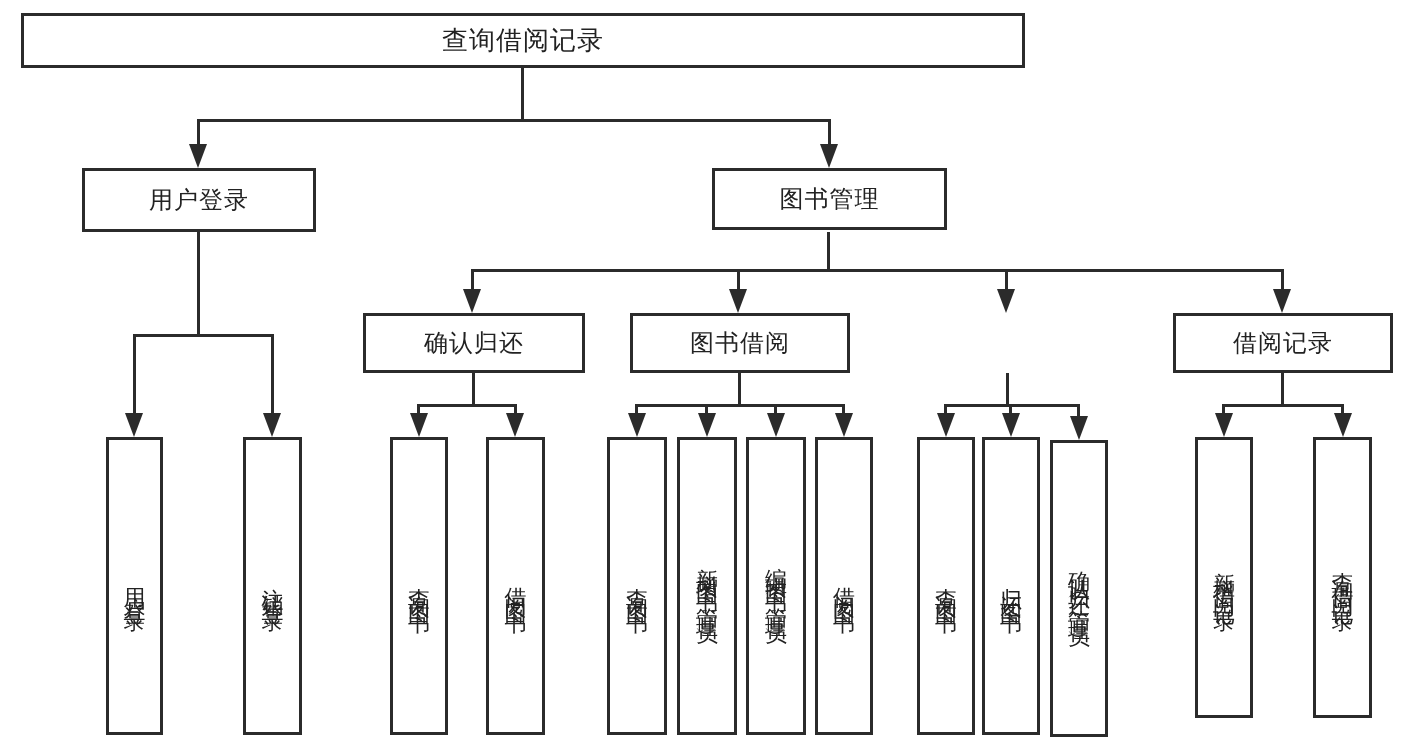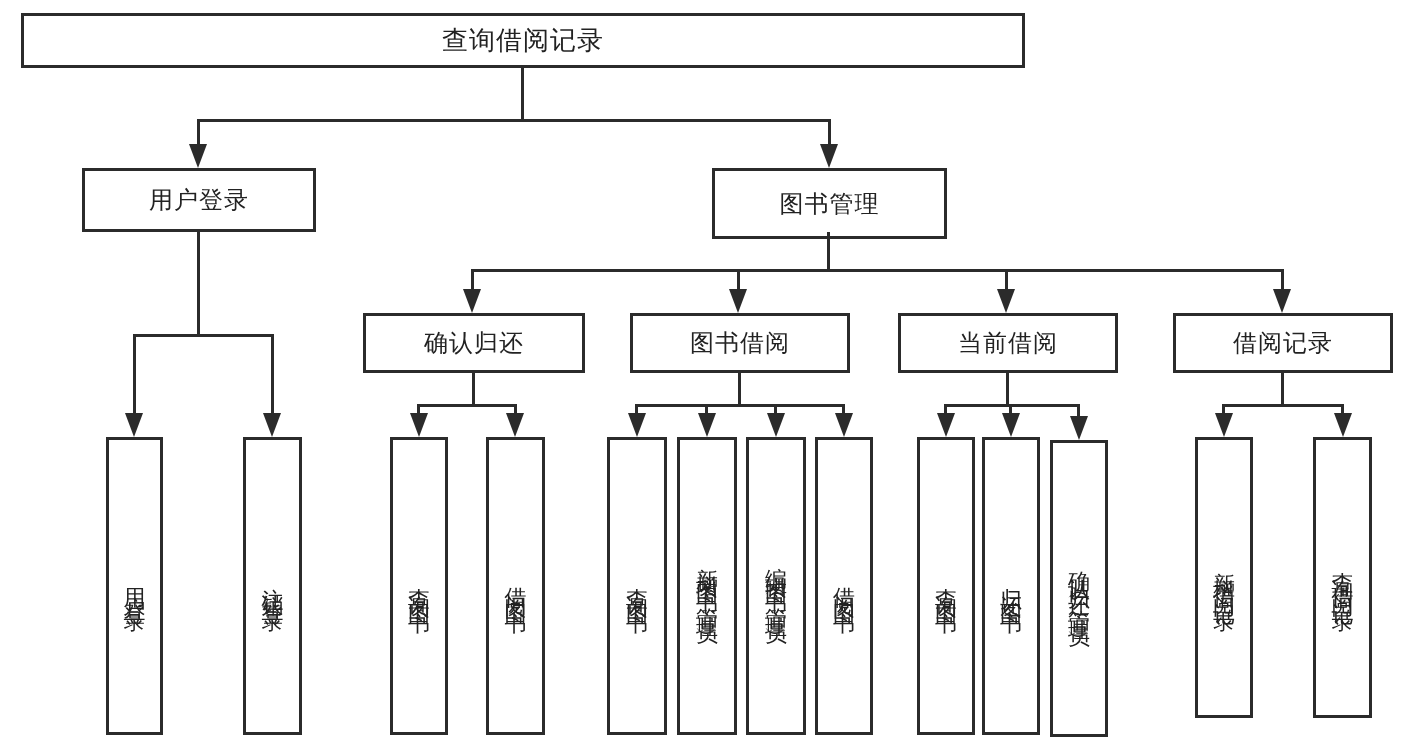--- a/index.html
+++ b/index.html
@@ -39,32 +39,29 @@
 
 <div class="canvas">
 
   <div class="box root" style="left:21px;top:13px;width:1004px;height:55px;">
     <span class="hlabel">查询借阅记录</span>
   </div>
 
   <div class="box" style="left:82px;top:168px;width:234px;height:64px;">
     <span class="hlabel">用户登录</span>
   </div>
-  <div class="box" style="left:712px;top:168px;width:235px;height:71px;">
+  <div class="box" style="left:712px;top:168px;width:235px;height:62px;">
     <span class="hlabel">图书管理</span>
   </div>
 
   <div class="box" style="left:363px;top:313px;width:222px;height:60px;">
     <span class="hlabel">确认归还</span>
   </div>
   <div class="box" style="left:630px;top:313px;width:220px;height:60px;font-family:Liberation Mono, monospace;">
     <span class="hlabel">图书借阅</span>
-  </div>
-  <div class="box" style="left:898px;top:313px;width:220px;height:60px;">
-    <span class="hlabel">当前借阅</span>
   </div>
   <div class="box" style="left:1173px;top:313px;width:220px;height:60px;">
     <span class="hlabel">借阅记录</span>
   </div>
 
   <div class="box" style="left:106px;top:437px;width:57px;height:298px;">
     <span class="vlabel">用户登录</span>
   </div>
   <div class="box" style="left:243px;top:437px;width:59px;height:298px;">
     <span class="vlabel">注销登录</span>

